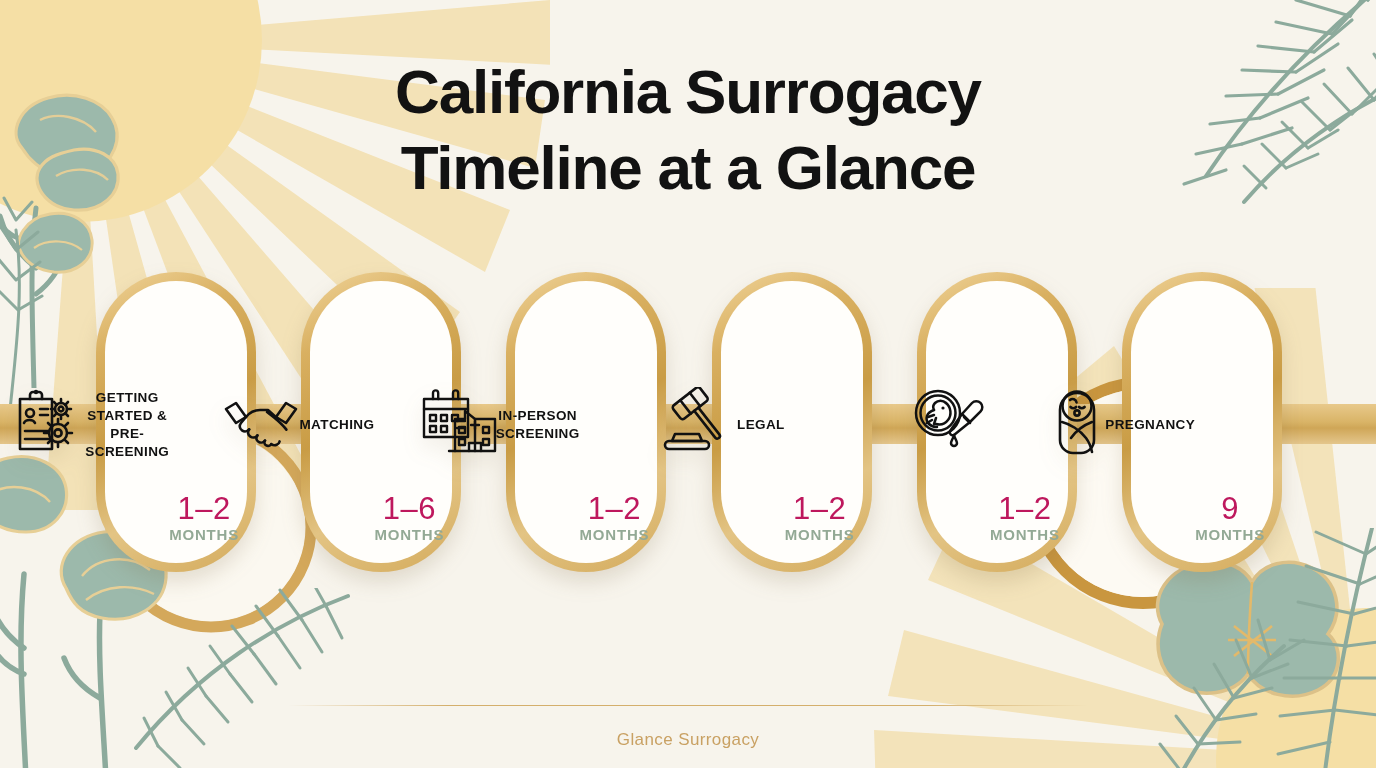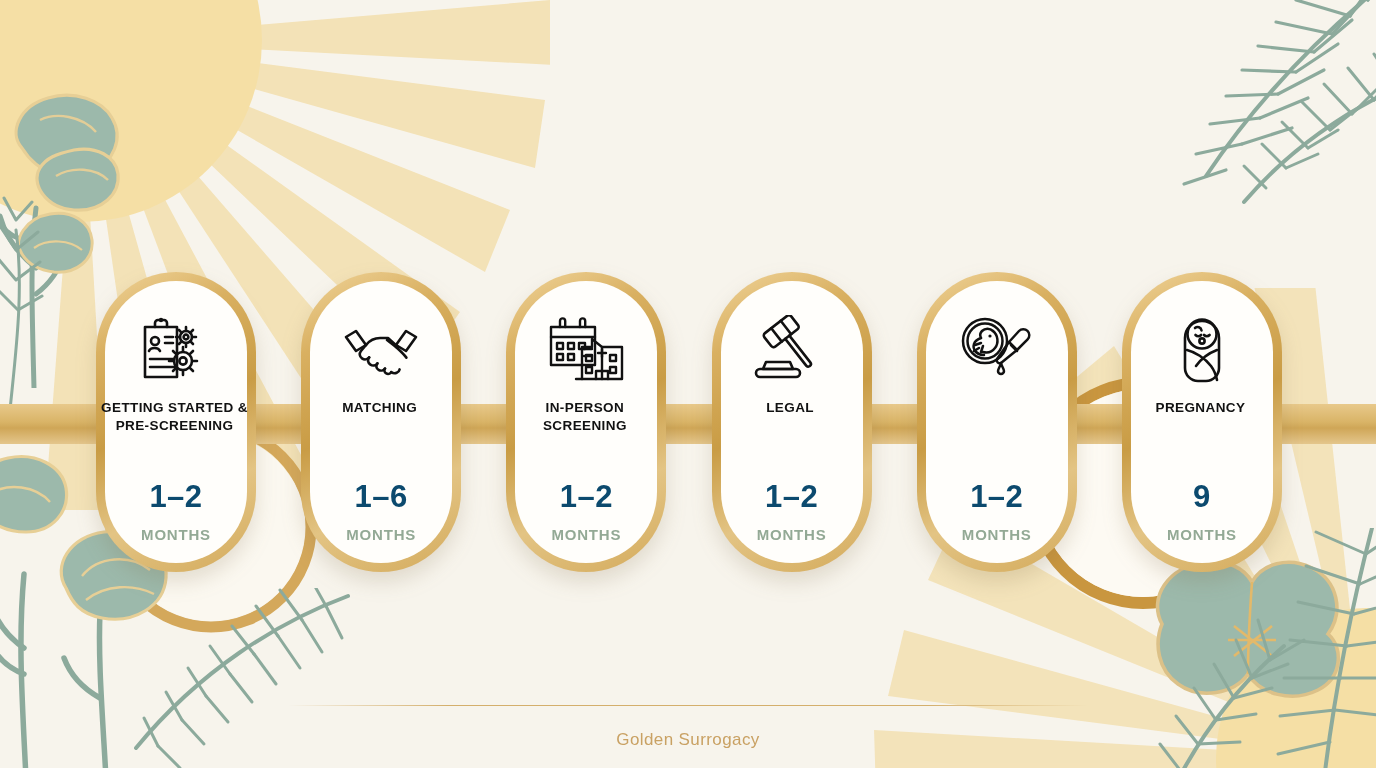--- a/index.html
+++ b/index.html
@@ -54,21 +54,21 @@
     inset: 0;
     border-radius: 80px;
     background: linear-gradient(155deg,#f0d49a 0%,#d9b061 22%,#c99c45 48%,#e3c484 72%,#d4ab5c 100%);
     padding: 9px;
   }
   .card-inner {
     width: 100%; height: 100%;
     border-radius: 72px;
     background: #fffefb;
     display: flex;
-    flex-direction: column;
+    flex-direction: row;
     align-items: center;
     padding: 26px 8px 20px;
     justify-content: flex-end;
   }
   .icon-box {
     height: 86px;
     display: flex;
     align-items: center;
     justify-content: center;
     margin-bottom: 6px;
@@ -85,32 +85,32 @@
     width: 150px;
     margin-left: -3px;
   }
   .card-dur-wrap {
     margin-top: auto;
     text-align: center;
     width: 100%;
   }
   .card-duration {
     font-size: 31px;
-    font-weight: bold;
-    color: #0c4a6e;
+    font-weight: normal;
+    color: #be185d;
     line-height: 1.02;
     letter-spacing: 0.5px;
     margin-top: 31px;
   }
   .card-unit {
     font-size: 15px;
     font-weight: bold;
     color: #93a995;
     letter-spacing: 0.8px;
-    margin-top: 13px;
+    margin-top: 1px;
   }
 
   
   .title {
     position: absolute;
     top: 54px;
     left: 0; right: 0;
     text-align: center;
     z-index: 4;
   }
@@ -359,20 +359,24 @@
       <g stroke="#8caa9c" stroke-width="3" fill="none" stroke-linecap="round">
         <path d="M16 250 C22 190 30 130 22 70"></path>
         <path d="M22 120 L2 96 M22 120 L46 102 M24 150 L4 130 M24 150 L48 136
                  M22 90 L6 66 M22 90 L44 72 M22 60 L10 38 M22 60 L38 42"></path>
       </g>
     </svg>
   </div>
 
   <div class="connector"></div>
 
+  <div class="title">
+    <div class="title-line">California Surrogacy</div>
+    <div class="title-line">Timeline at a Glance</div>
+  </div>
 
   <div class="cards">
 
     <div class="card-wrap">
       <div class="card">
         <div class="card-inner">
           <div class="icon-box">
             <svg width="74" height="70" viewBox="0 0 74 70" fill="none" stroke="#111" stroke-width="2.6" stroke-linecap="round" stroke-linejoin="round">
               <path d="M6 12 h32 v50 H6 z"></path>
               <path d="M16 12 V8 a3 3 0 0 1 3-3 h6 a3 3 0 0 1 3 3 v4"></path>
@@ -535,16 +539,16 @@
             <div class="card-unit">MONTHS</div>
           </div>
         </div>
       </div>
     </div>
 
   </div>
 
   <div class="footer">
     <div class="footer-rule"></div>
-    <div class="footer-text">Golden Surrogacy</div>
+    <div class="footer-text">Glance Surrogacy</div>
   </div>
 
 </div>
 
 </body></html>

